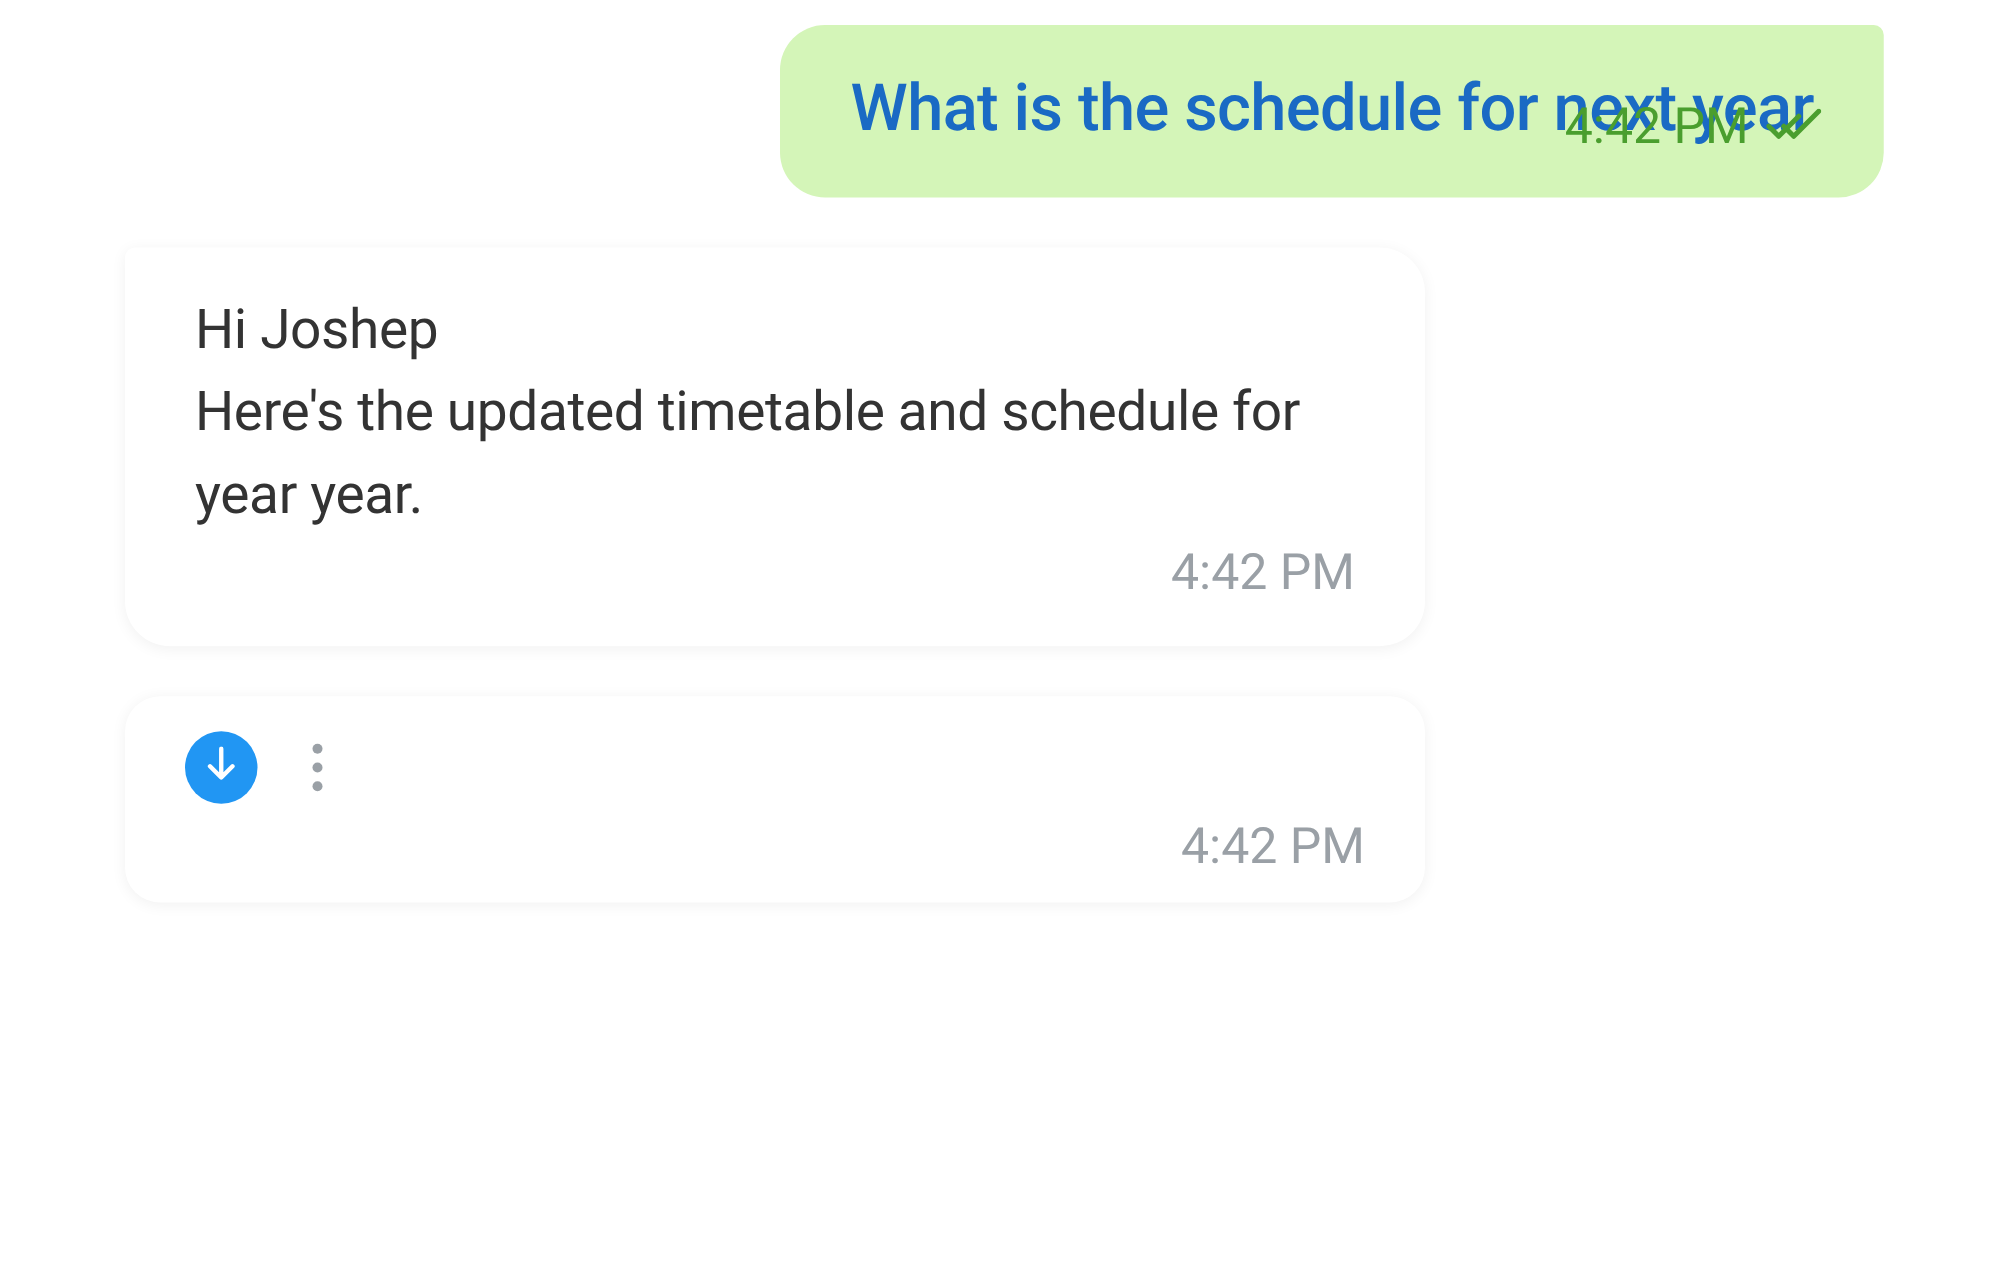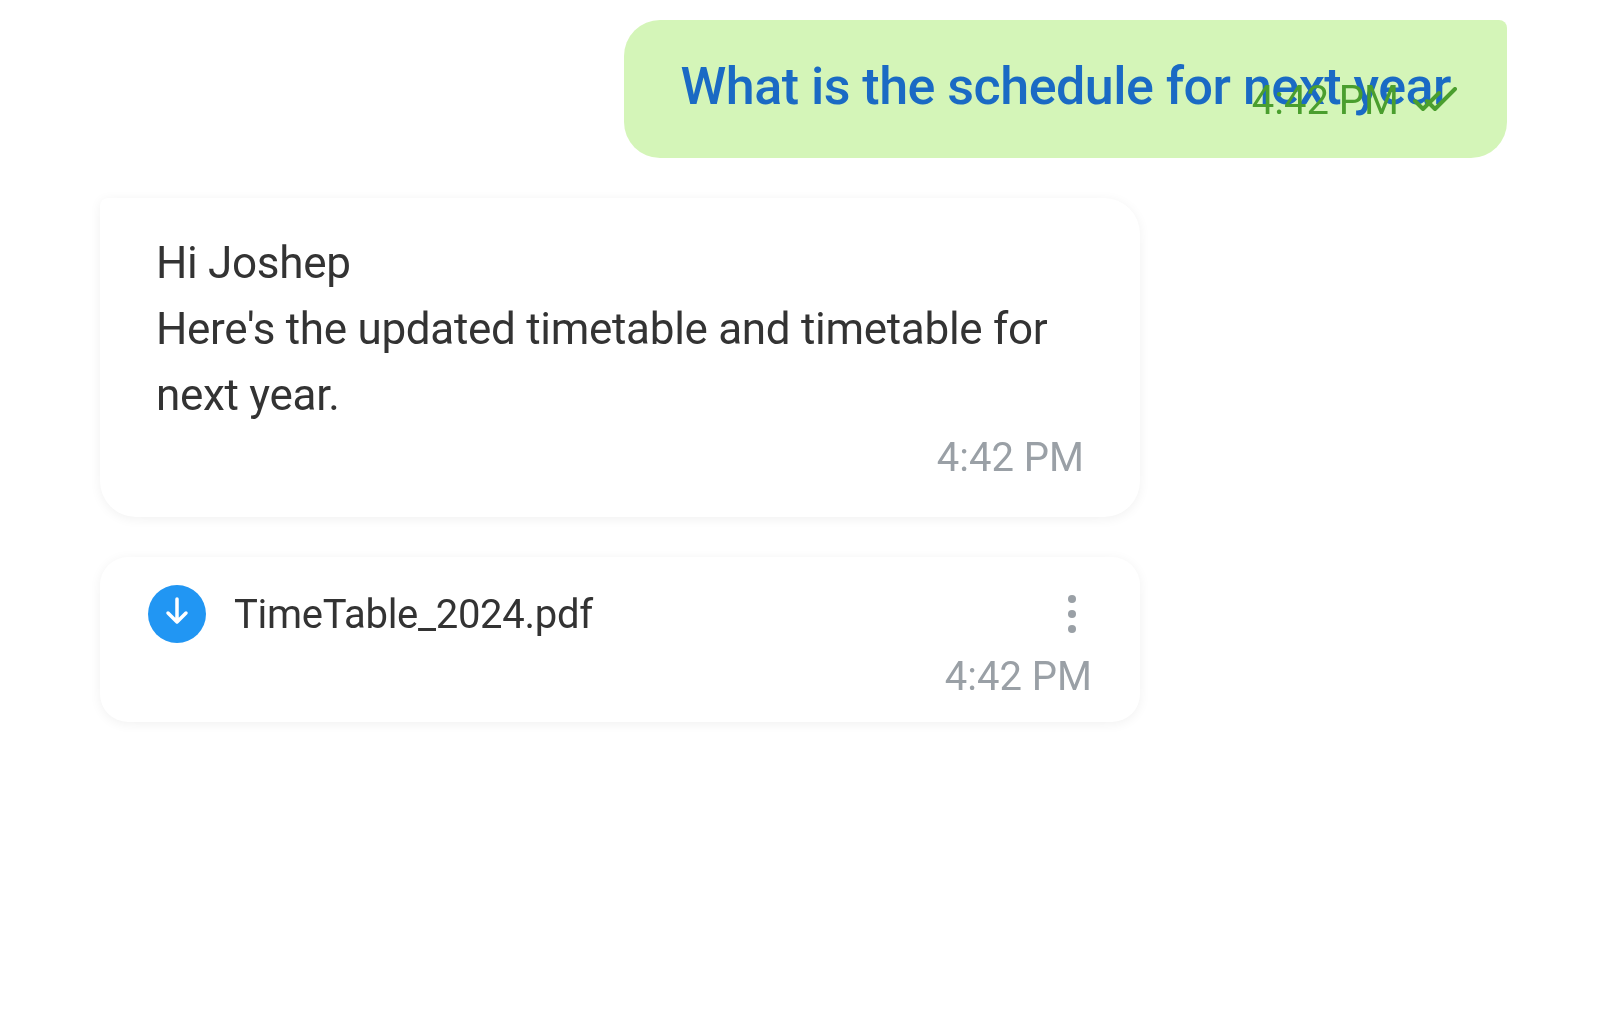--- a/index.html
+++ b/index.html
@@ -185,38 +185,37 @@
             <path d="M 14 14 L 22 22 L 42 2" stroke="#4a9e2e" stroke-width="4" fill="none" stroke-linecap="round" stroke-linejoin="round"></path>
           </svg>
         </span>
       </div>
     </div>
   </div>
 
   <div class="message-row incoming">
     <div class="bubble incoming">
       <div class="incoming-text">Hi Joshep
-Here's the updated timetable and timetable for next year.</div>
+Here's the updated timetable and schedule for year year.</div>
       <div class="meta-row">
         <span class="timestamp received">4:42 PM</span>
       </div>
     </div>
   </div>
 
   <div class="message-row incoming">
     <div class="file-bubble">
       <div class="file-row">
         <div class="download-button">
           <span>
             <svg width="26" height="30" viewBox="0 0 26 30">
               <path d="M 13 2 L 13 24 M 4 16 L 13 25 L 22 16" stroke="#ffffff" stroke-width="3.5" fill="none" stroke-linecap="round" stroke-linejoin="round"></path>
             </svg>
           </span>
         </div>
-        <span class="filename">TimeTable_2024.pdf</span>
         <div class="more-button">
           <span style="display:flex;flex-direction:column;gap:7px;">
             <span class="more-dot"></span>
             <span class="more-dot"></span>
             <span class="more-dot"></span>
           </span>
         </div>
       </div>
       <div class="file-meta">
         <span class="timestamp received">4:42 PM</span>

